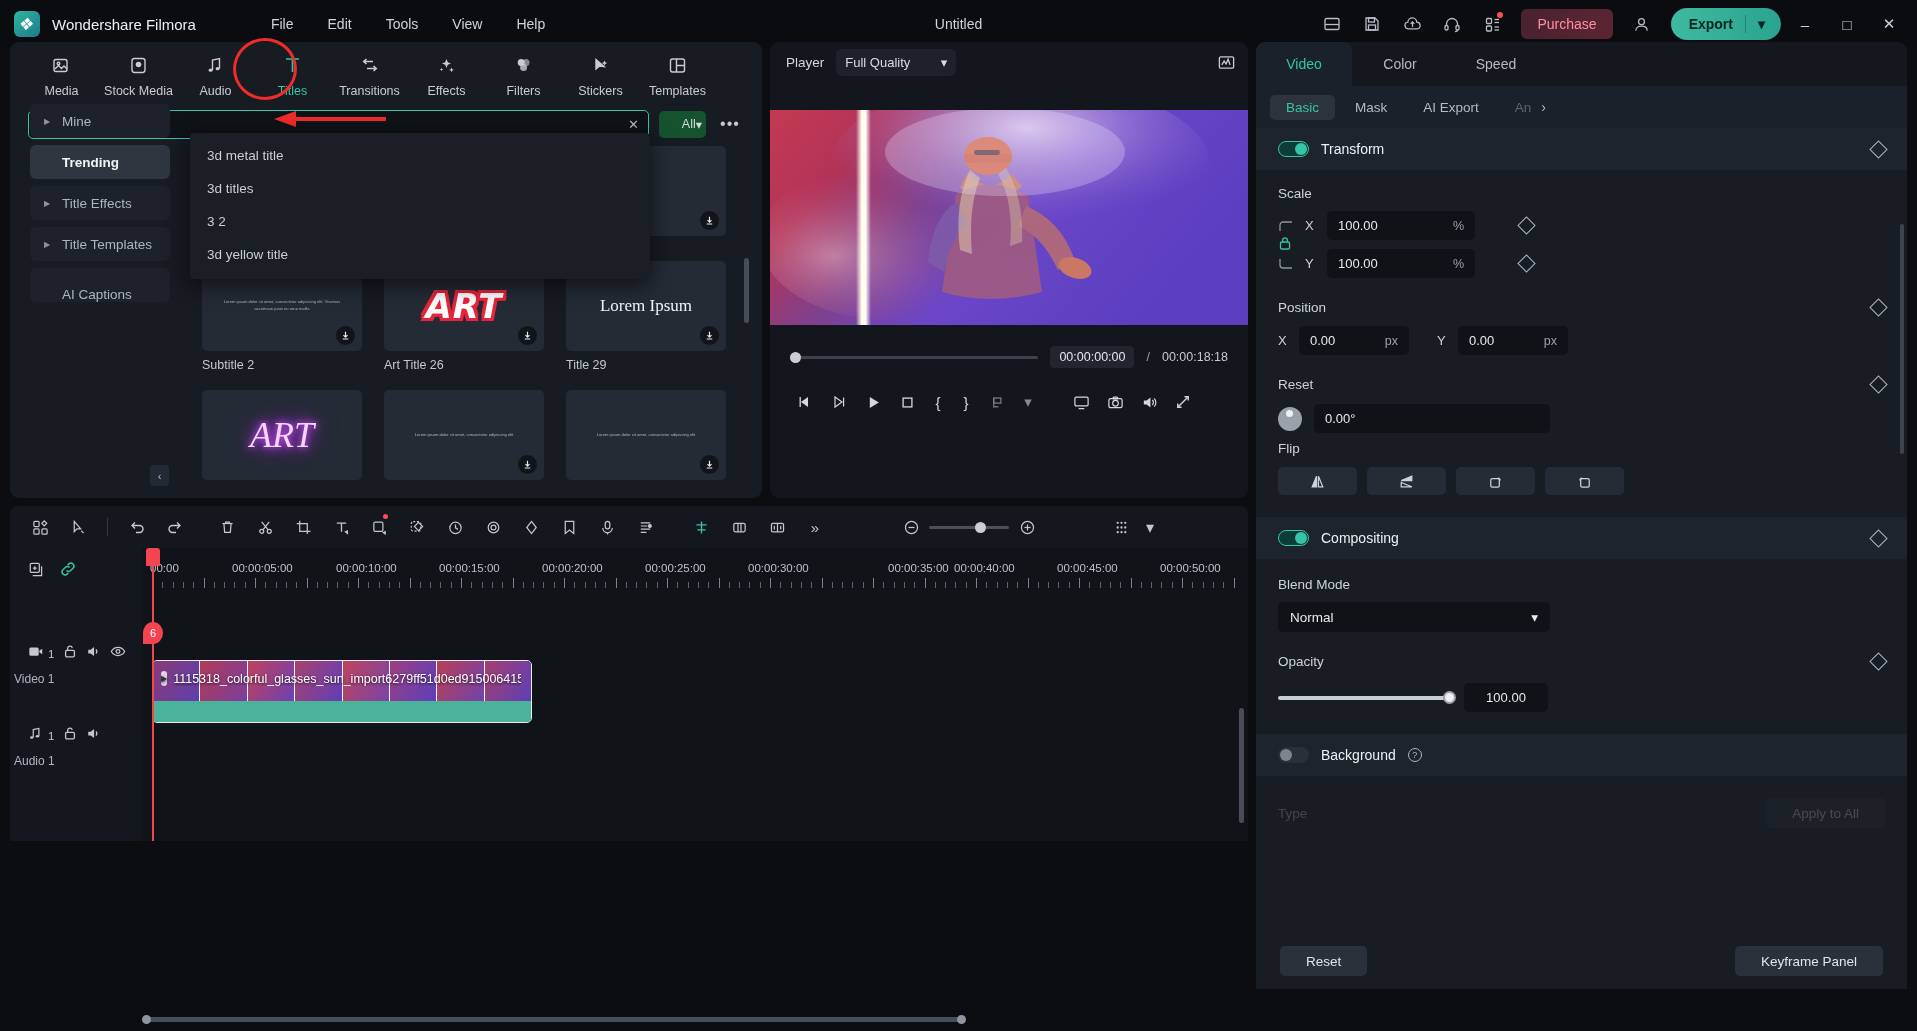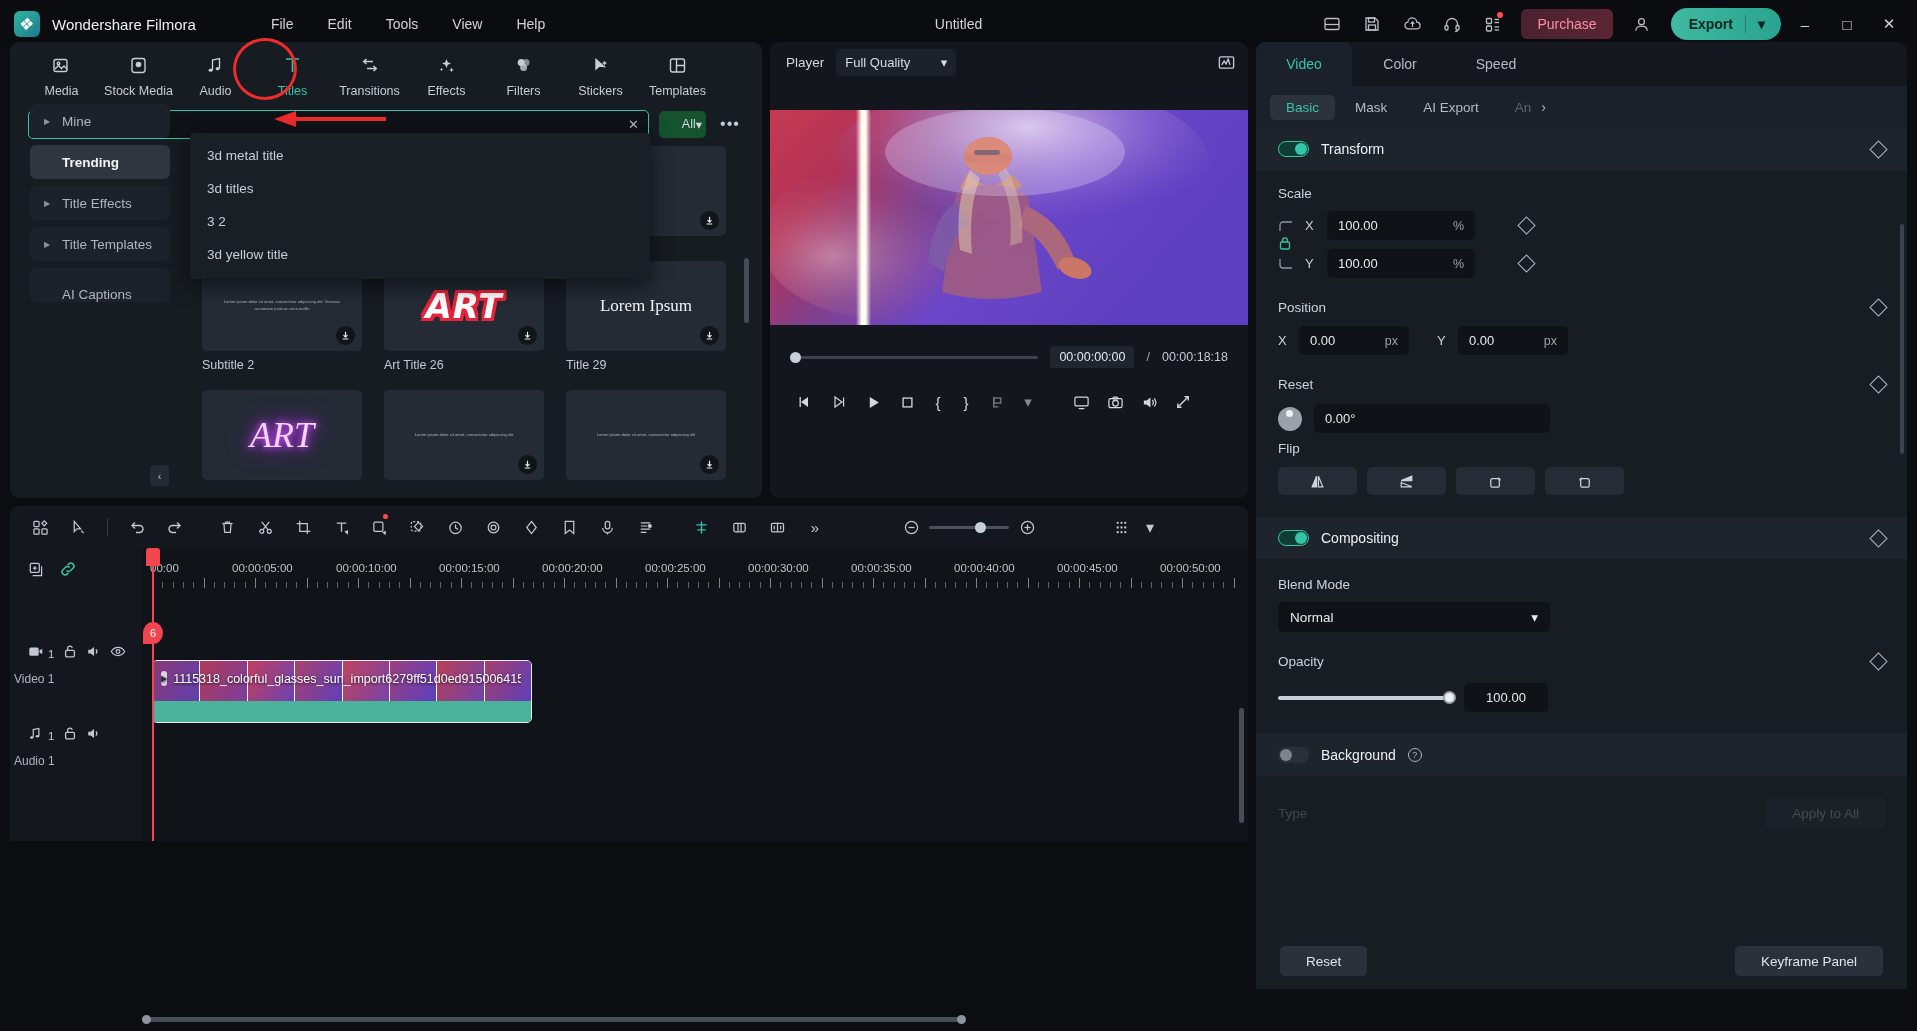--- a/index.html
+++ b/index.html
@@ -1158,21 +1158,21 @@
     </div>
 
     <div class="ruler">
       <span class="rtick" style="left:8px">00:00</span>
       <span class="rtick" style="left:90px">00:00:05:00</span>
       <span class="rtick" style="left:194px">00:00:10:00</span>
       <span class="rtick" style="left:297px">00:00:15:00</span>
       <span class="rtick" style="left:400px">00:00:20:00</span>
       <span class="rtick" style="left:503px">00:00:25:00</span>
       <span class="rtick" style="left:606px">00:00:30:00</span>
-      <span class="rtick" style="left:709px">00:00:35:00</span>
+      <span class="rtick" style="left:746px">00:00:35:00</span>
       <span class="rtick" style="left:812px">00:00:40:00</span>
       <span class="rtick" style="left:915px">00:00:45:00</span>
       <span class="rtick" style="left:1018px">00:00:50:00</span>
       <div id="rulermarks">
           <span class="rmark maj" style="left: 10px;"></span>
           <span class="rmark" style="left: 20.3px;"></span>
           <span class="rmark" style="left: 30.6px;"></span>
           <span class="rmark" style="left: 40.9px;"></span>
           <span class="rmark" style="left: 51.2px;"></span>
           <span class="rmark maj" style="left: 61.5px;"></span>

